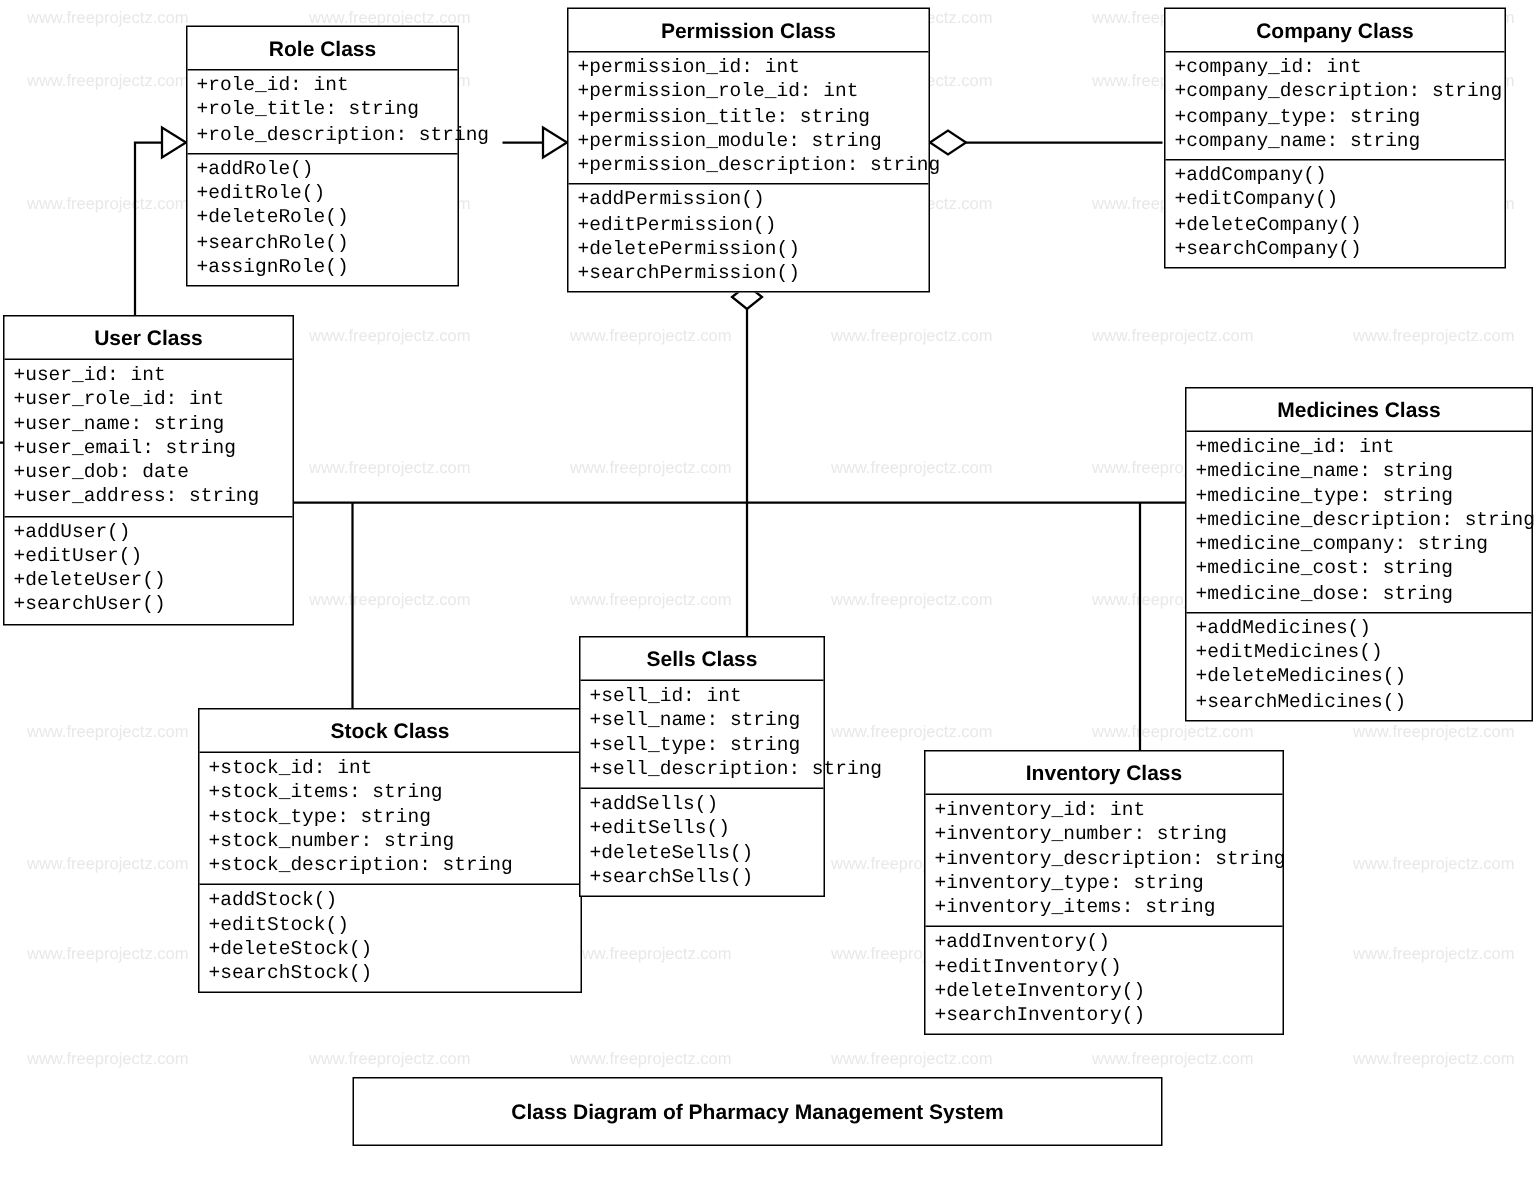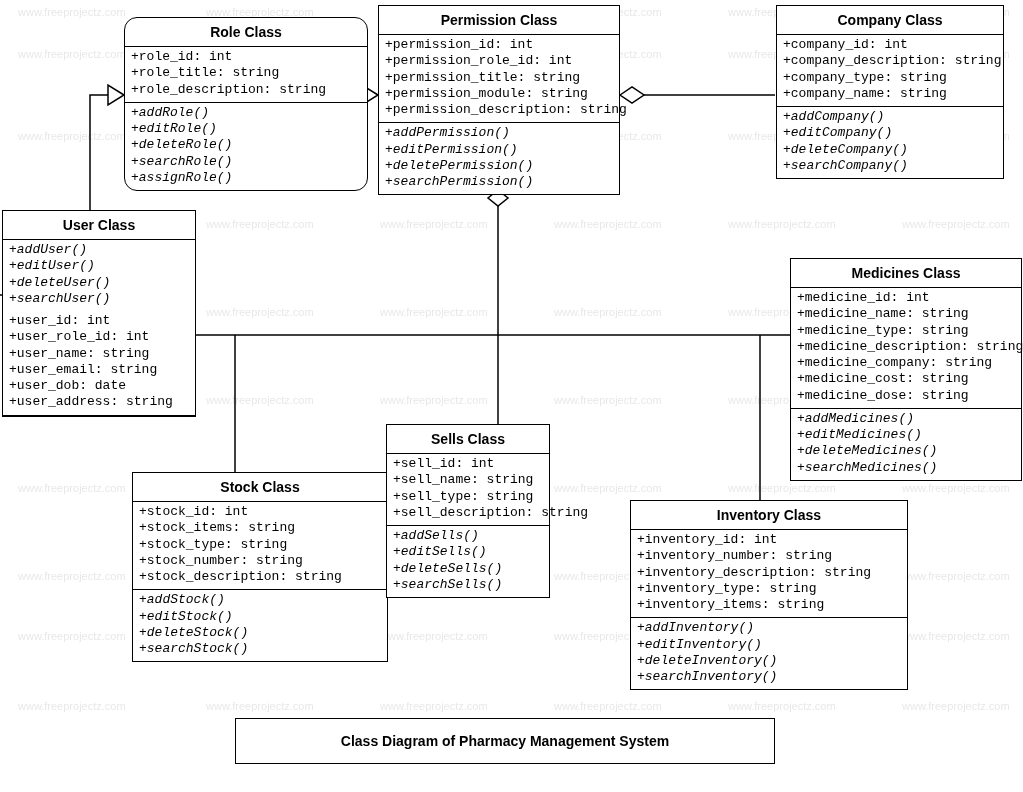--- a/index.html
+++ b/index.html
@@ -34,21 +34,21 @@
     text-align: center;
     padding: 6px 8px;
     border-bottom: 1.5px solid #000;
     white-space: nowrap;
   }
   .class-section {
     padding: 2px 6px 4px 6px;
     border-bottom: 1.5px solid #000;
     line-height: 1.25;
   }
-  .class-section.last { border-bottom: none; font-style: italic; }
+  .class-section.last { border-bottom: none; }
   .class-section div { white-space: pre; }
   .title-box {
     position: absolute;
     border: 1.5px solid #000;
     background: #fff;
     font-family: Arial, sans-serif;
     font-weight: bold;
     font-size: 14px;
     text-align: center;
     padding: 14px 6px;
@@ -148,21 +148,21 @@
 
   <line x1="790" y1="335" x2="790" y2="335" stroke="#000" stroke-width="1.5"></line>
 
   <line x1="498" y1="335" x2="498" y2="424" stroke="#000" stroke-width="1.5"></line>
 
   <line x1="235" y1="335" x2="235" y2="472" stroke="#000" stroke-width="1.5"></line>
 
   <line x1="760" y1="335" x2="760" y2="500" stroke="#000" stroke-width="1.5"></line>
 </svg>
 
-<div class="class-box" style="left:124px; top:17px; width:244px;border-radius:13px;">
+<div class="class-box" style="left:124px; top:17px; width:182px;">
   <div class="class-title">Role Class</div>
   <div class="class-section">
     <div>+role_id: int</div>
     <div>+role_title: string</div>
     <div>+role_description: string</div>
   </div>
   <div class="class-section last">
     <div>+addRole()</div>
     <div>+editRole()</div>
     <div>+deleteRole()</div>
@@ -199,33 +199,33 @@
   <div class="class-section last">
     <div>+addCompany()</div>
     <div>+editCompany()</div>
     <div>+deleteCompany()</div>
     <div>+searchCompany()</div>
   </div>
 </div>
 
 <div class="class-box" style="left:2px; top:210px; width:194px;">
   <div class="class-title">User Class</div>
-  <div class="class-section last">
-    <div>+addUser()</div>
-    <div>+editUser()</div>
-    <div>+deleteUser()</div>
-    <div>+searchUser()</div>
-  </div>
   <div class="class-section">
     <div>+user_id: int</div>
     <div>+user_role_id: int</div>
     <div>+user_name: string</div>
     <div>+user_email: string</div>
     <div>+user_dob: date</div>
     <div>+user_address: string</div>
+  </div>
+  <div class="class-section last">
+    <div>+addUser()</div>
+    <div>+editUser()</div>
+    <div>+deleteUser()</div>
+    <div>+searchUser()</div>
   </div>
 </div>
 
 <div class="class-box" style="left:790px; top:258px; width:232px;">
   <div class="class-title">Medicines Class</div>
   <div class="class-section">
     <div>+medicine_id: int</div>
     <div>+medicine_name: string</div>
     <div>+medicine_type: string</div>
     <div>+medicine_description: string</div>
@@ -267,21 +267,21 @@
     <div>+sell_description: string</div>
   </div>
   <div class="class-section last">
     <div>+addSells()</div>
     <div>+editSells()</div>
     <div>+deleteSells()</div>
     <div>+searchSells()</div>
   </div>
 </div>
 
-<div class="class-box" style="left:630px; top:500px; width:278px;">
+<div class="class-box" style="left:616px; top:500px; width:240px;">
   <div class="class-title">Inventory Class</div>
   <div class="class-section">
     <div>+inventory_id: int</div>
     <div>+inventory_number: string</div>
     <div>+inventory_description: string</div>
     <div>+inventory_type: string</div>
     <div>+inventory_items: string</div>
   </div>
   <div class="class-section last">
     <div>+addInventory()</div>

